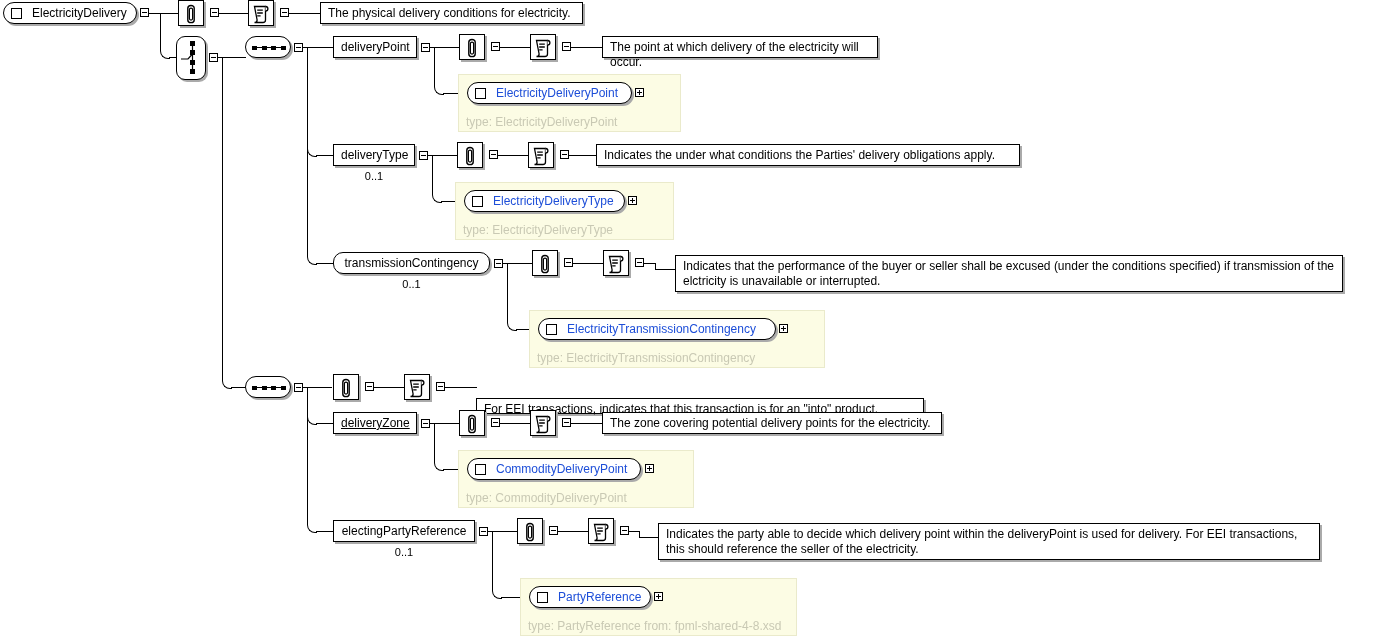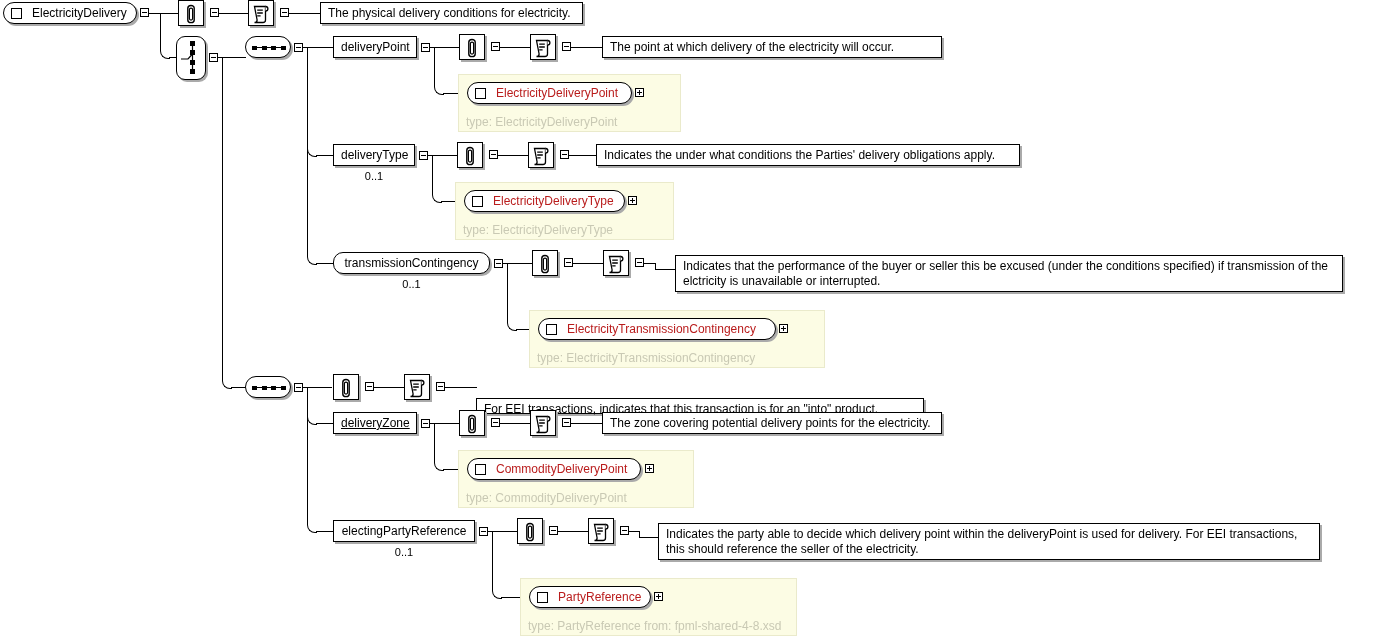--- a/index.html
+++ b/index.html
@@ -79,21 +79,21 @@
 
   
   .typepanel{
     position:absolute;box-sizing:border-box;
     background:#fcfce4;border:1px solid #eaeacb;
   }
   .typeref{
     position:absolute;box-sizing:border-box;
     height:22px;line-height:20px;background:#fff;
     border:1px solid #000;border-radius:11px/11px;
-    font-size:12px;color:#b91c1c;white-space:nowrap;
+    font-size:12px;color:#1d4ed8;white-space:nowrap;
     padding:0 10px 0 28px;
     box-shadow:2px 2px 0 0 #aaaaaa;
   }
   .typeref .chk{
     position:absolute;left:7px;top:5px;width:11px;height:11px;
     box-sizing:border-box;border:1px solid #000;background:#fff;
   }
   .typelabel{
     position:absolute;font-size:12px;color:#c9c9b4;white-space:nowrap;
   }
@@ -228,21 +228,21 @@
     <svg width="22" height="22" viewBox="0 0 22 22" aria-hidden="true">
       <path d="M4.5 3.5 h11 v13.5 c0 1.6 -1.0 2.5 -2.6 2.5 h-8.4 c1.6 0 2.6 -0.9 2.6 -2.5 z" fill="#fff" stroke="#000" stroke-width="1.3"></path>
       <path d="M15.5 3.5 c1.6 0 2.4 0.9 2.4 2.3 c0 1.3 -0.8 2.2 -2.4 2.2" fill="#fff" stroke="#000" stroke-width="1.3"></path>
       <path d="M7.2 7.2 h5.6 M7.2 10.0 h5.6 M7.2 12.8 h3.4" stroke="#000" stroke-width="1.3"></path>
     </svg>
   </div>
   <div class="pm" style="left:562px;top:42px;">
     <i class="h"></i>
   </div>
   <div class="hline" style="left:571px;top:47px;width:32px;"></div>
-  <div class="docbox" style="left:602px;top:36px;width:340px;height:22px;line-height:15px;">
+  <div class="docbox" style="left:602px;top:36px;width:276px;height:22px;line-height:15px;">
     <span>The point at which delivery of the electricity will occur.</span>
   </div>
 
   <div class="typepanel" style="left:458px;top:74px;width:223px;height:58px;"></div>
   <div class="typeref" style="left:467px;top:82px;width:165px;">
     <span class="chk"></span>
     <span>ElectricityDeliveryPoint</span>
   </div>
   <div class="pm" style="left:635px;top:88px;">
     <i class="h"></i>
@@ -329,21 +329,21 @@
       <path d="M7.2 7.2 h5.6 M7.2 10.0 h5.6 M7.2 12.8 h3.4" stroke="#000" stroke-width="1.3"></path>
     </svg>
   </div>
   <div class="pm" style="left:635px;top:258px;">
     <i class="h"></i>
   </div>
   <div class="hline" style="left:644px;top:263px;width:12px;"></div>
   <div class="vline" style="left:655px;top:263px;height:6px;"></div>
   <div class="hline" style="left:655px;top:269px;width:22px;"></div>
   <div class="docbox" style="left:675px;top:255px;width:668px;height:37px;">
-    <span>Indicates that the performance of the buyer or seller this be excused (under the conditions specified) if transmission of the elctricity is unavailable or interrupted.</span>
+    <span>Indicates that the performance of the buyer or seller shall be excused (under the conditions specified) if transmission of the elctricity is unavailable or interrupted.</span>
   </div>
 
   <div class="typepanel" style="left:529px;top:310px;width:296px;height:58px;"></div>
   <div class="typeref" style="left:538px;top:318px;width:238px;">
     <span class="chk"></span>
     <span>ElectricityTransmissionContingency</span>
   </div>
   <div class="pm" style="left:779px;top:324px;">
     <i class="h"></i>
       <i class="v"></i>

